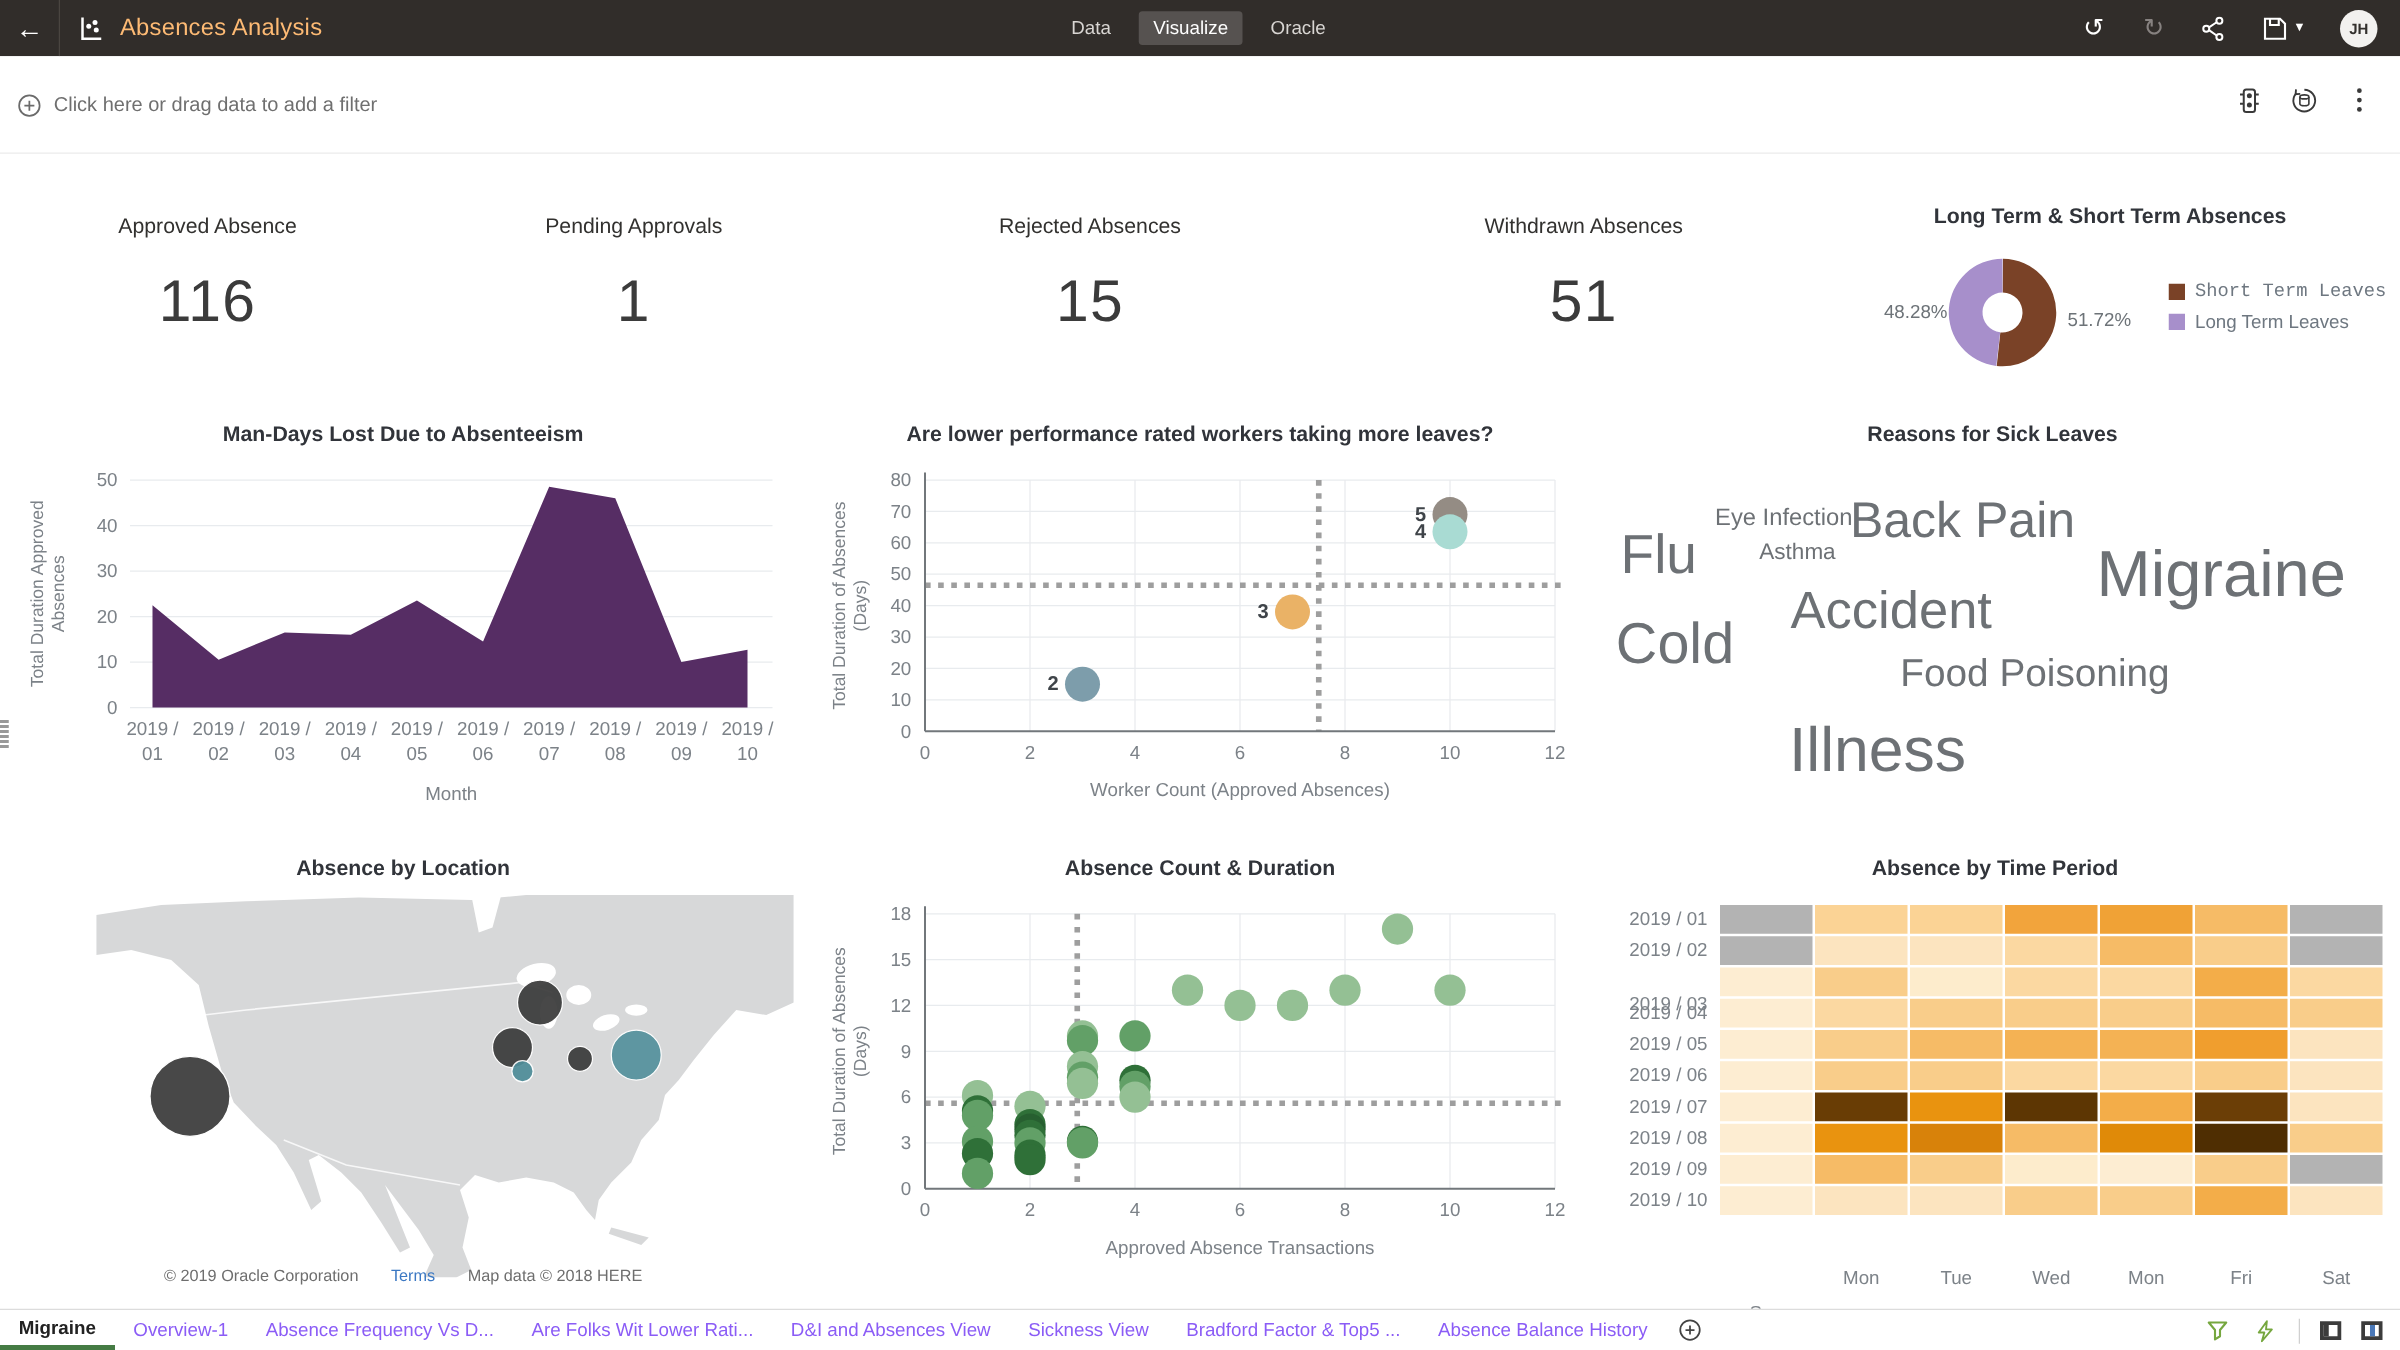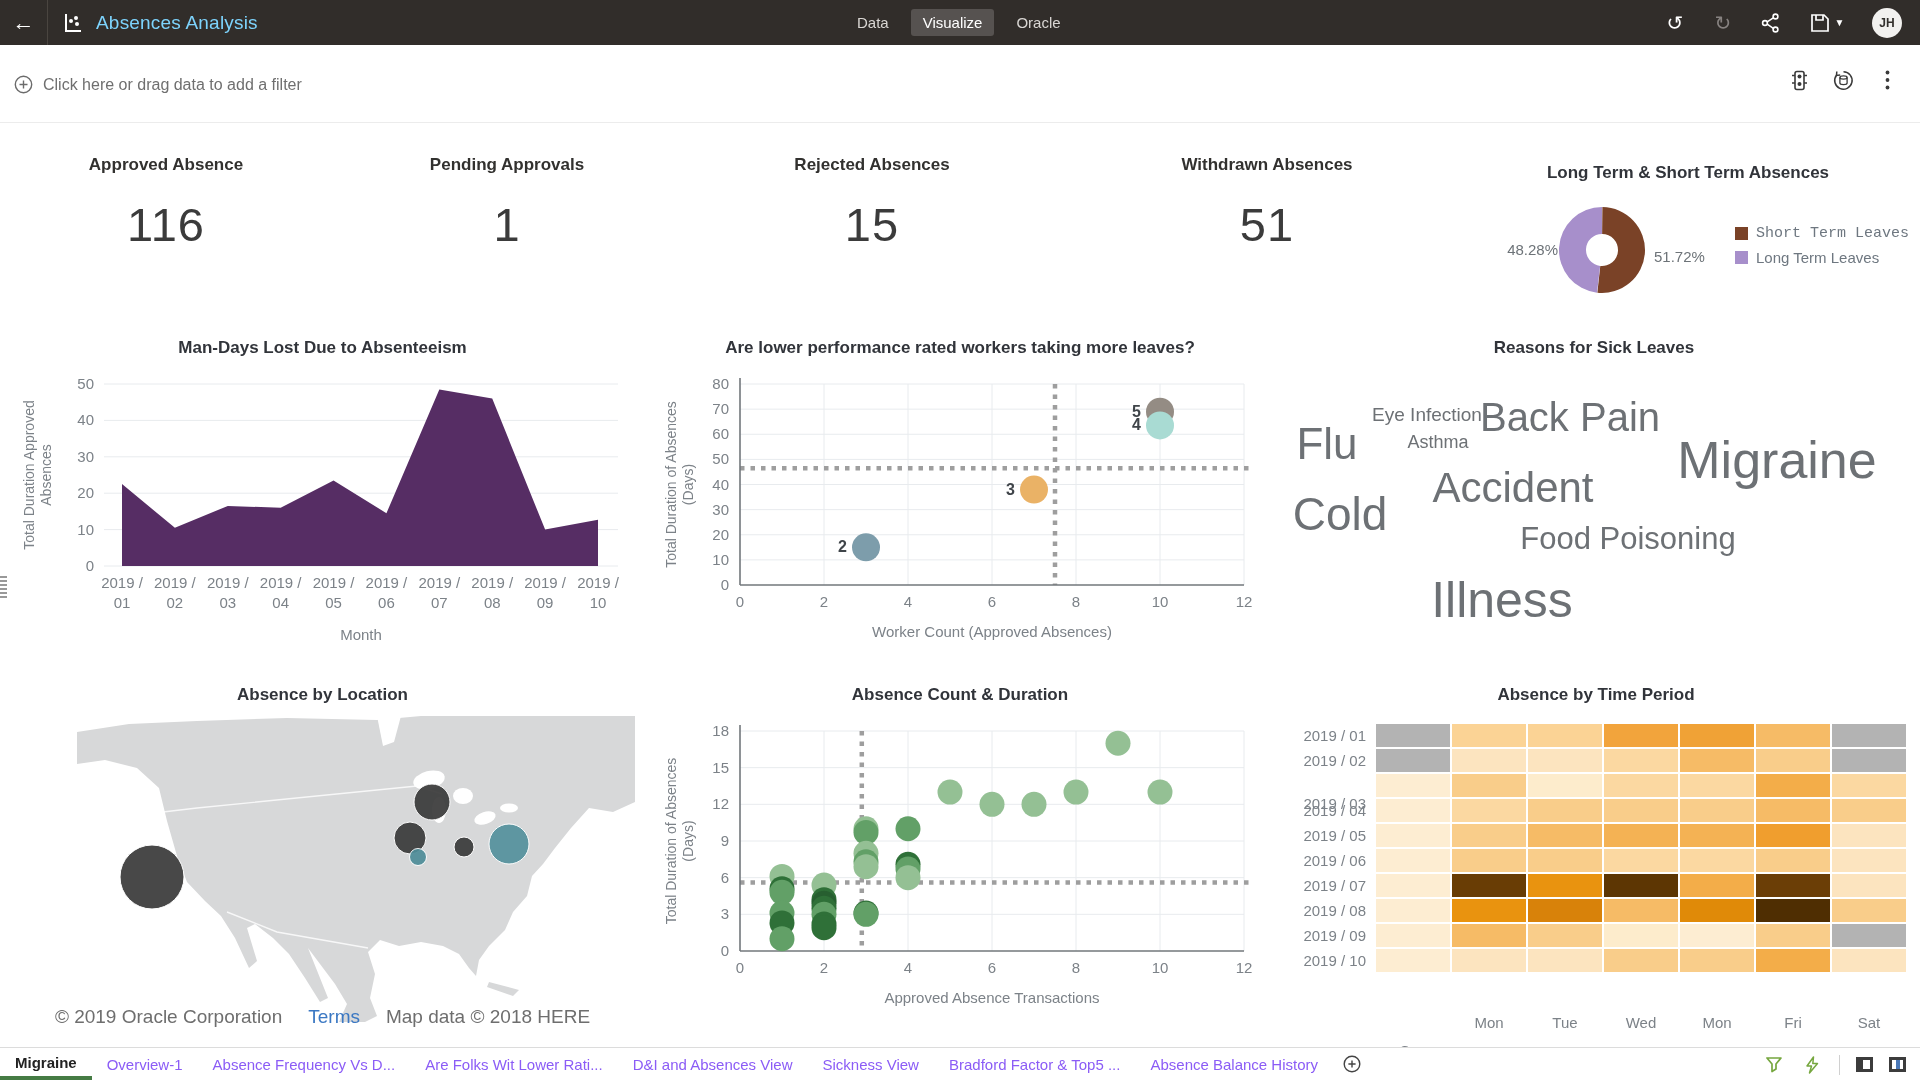--- a/index.html
+++ b/index.html
@@ -3,50 +3,50 @@
 <meta charset="utf-8">
 <style>
   * { box-sizing: border-box; }
   html,body { margin:0; padding:0; background:#fff; font-family:"Liberation Sans","DejaVu Sans",sans-serif; }
   #app { position:relative; width:1920px; height:1080px; overflow:hidden; background:#fff; }
 
   
   .header { position:absolute; left:0; top:0; width:1920px; height:45px; background:#312d2a; display:flex; align-items:center; }
   .back-btn { width:48px; height:45px; display:flex; align-items:center; justify-content:center; color:#fff; font-size:22px; cursor:pointer; border-right:1px solid #4a4540; }
   .viz-logo { margin-left:14px; display:flex; align-items:center; }
-  .hdr-title { color:#7dd3fc; font-size:19px; margin-left:12px; letter-spacing:.2px; }
+  .hdr-title { color:#fdba74; font-size:19px; margin-left:12px; letter-spacing:.2px; }
   .nav-tabs { position:absolute; left:845px; top:0; height:45px; display:flex; align-items:center; gap:10px; }
   .nav-tab { color:#d9d6d3; font-size:15px; padding:5px 12px; border-radius:3px; cursor:pointer; }
   .nav-tab.active { background:#565250; color:#fff; }
   .hdr-icons { position:absolute; right:18px; top:0; height:45px; display:flex; align-items:center; gap:26px; }
   .hicon { width:22px; height:22px; display:flex; align-items:center; justify-content:center; cursor:pointer; }
   .avatar { width:30px; height:30px; border-radius:50%; background:#f2f1ef; color:#33302d; font-size:12px; font-weight:bold; display:flex; align-items:center; justify-content:center; }
 
   
   .filter-bar { position:absolute; left:0; top:45px; width:1920px; height:78px; background:#fff; border-bottom:1px solid #ececec; }
   .filter-prompt { position:absolute; left:14px; top:30px; display:flex; align-items:center; gap:10px; color:#6f6f6f; font-size:16px; cursor:pointer; }
   .fb-icons { position:absolute; right:22px; top:24px; display:flex; align-items:center; gap:22px; }
 
   .grip { position:absolute; left:0; top:576px; width:7px; height:24px; background:repeating-linear-gradient(#999 0 2px, transparent 2px 4px); }
 
   
   .panel { position:absolute; }
   .chart-title { width:100%; text-align:center; font-size:17px; font-weight:bold; color:#31343a; }
   .kpi { position:absolute; width:260px; text-align:center; }
-  .kpi-label { font-size:17px; font-weight:bold; color:#32312f; }
+  .kpi-label { font-size:17px; font-weight:normal; color:#32312f;margin-top:16px; }
   .kpi-value { font-size:47px; font-weight:300; color:#3b3b3b; margin-top:22px; letter-spacing:1px; }
 
   .legend-row { position:absolute; display:flex; align-items:center; gap:8px; }
   .legend-swatch { width:13px; height:13px; }
   .legend-label { font-size:15px; color:#6e7780; }
   .pct-label { position:absolute; font-size:15px; color:#6d7378; }
 
   .word { position:absolute; transform:translate(-50%,-50%); white-space:nowrap; }
 
-  .map-attrib { position:absolute; left:0; bottom:8px; width:100%; display:flex; justify-content:center; gap:26px; font-size:19px; color:#6e6e6e; }
+  .map-attrib { position:absolute; left:0; bottom:8px; width:100%; display:flex; justify-content:center; gap:26px; font-size:13px; color:#6e6e6e; }
   .map-attrib .terms { color:#3b78c3; cursor:pointer; }
 
   .hm-rowlabel { position:absolute; width:86px; text-align:right; font-size:15px; color:#7c8288; }
   .hm-collabel { position:absolute; width:74px; text-align:center; font-size:15px; color:#7c8288; }
   .hm-cell { position:absolute; width:74px; height:23px; cursor:pointer; }
 
   
   .footer { position:absolute; left:0; top:1047px; width:1920px; height:33px; background:#fff; border-top:1px solid #dcdcdc; display:flex; align-items:stretch; }
   .ftab { display:flex; align-items:center; padding:0 15px; font-size:15px; color:#8b5cf6; cursor:pointer; white-space:nowrap; }
   .ftab.active { font-weight:bold; color:#222; border-bottom:4px solid #457b44; }

